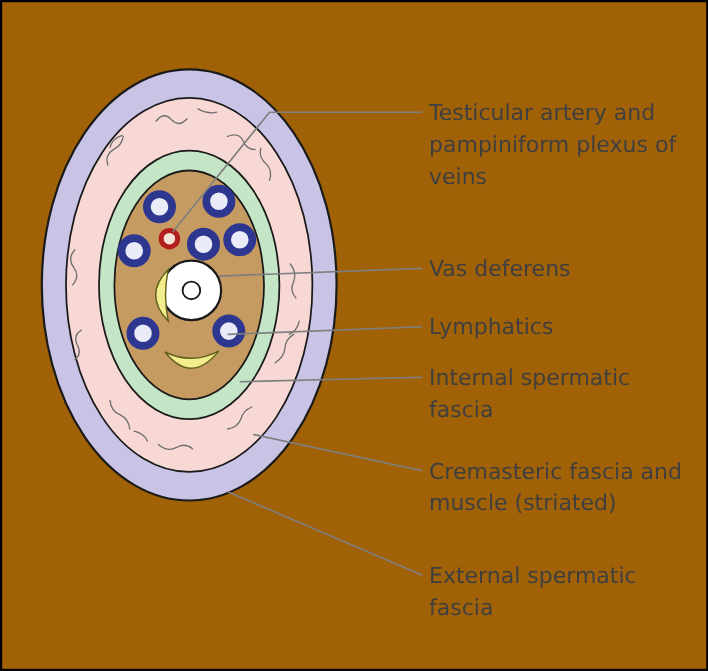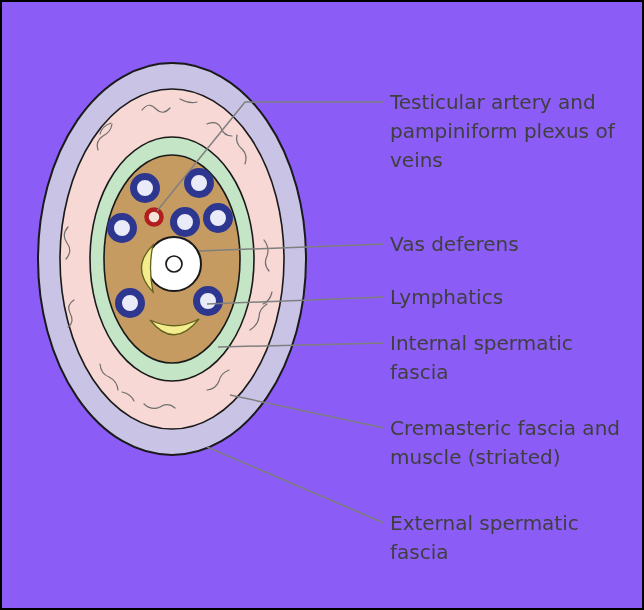--- a/index.html
+++ b/index.html
@@ -1,18 +1,18 @@
 <!DOCTYPE html>
 <html><head>
 <meta charset="utf-8">
 <style>
   html,body{margin:0;padding:0;background:#ffffff;}
   .frame{
     width:644px;height:610px;box-sizing:border-box;
-    border:2px solid #000;background:#8b5cf6;position:relative;overflow:hidden;
+    border:2px solid #000;background:#a16207;position:relative;overflow:hidden;
   }
   svg{display:block;}
   .label{font-family:"DejaVu Sans","Liberation Sans",sans-serif;font-size:20px;}
   .leader{fill:none;stroke-width:1.5;}
   .squiggle{fill:none;stroke:#6e6e6e;stroke-width:1.2;stroke-linecap:round;}
   .layer{stroke:#1a1a1a;stroke-width:1.6;}
   .outer{stroke-width:2;}
   .vein{fill:#e9ecf8;stroke-width:7;}
   .artery{fill:#f3e2d8;stroke-width:4.5;}
   .vas{fill:#ffffff;stroke:#1a1a1a;stroke-width:2;}

